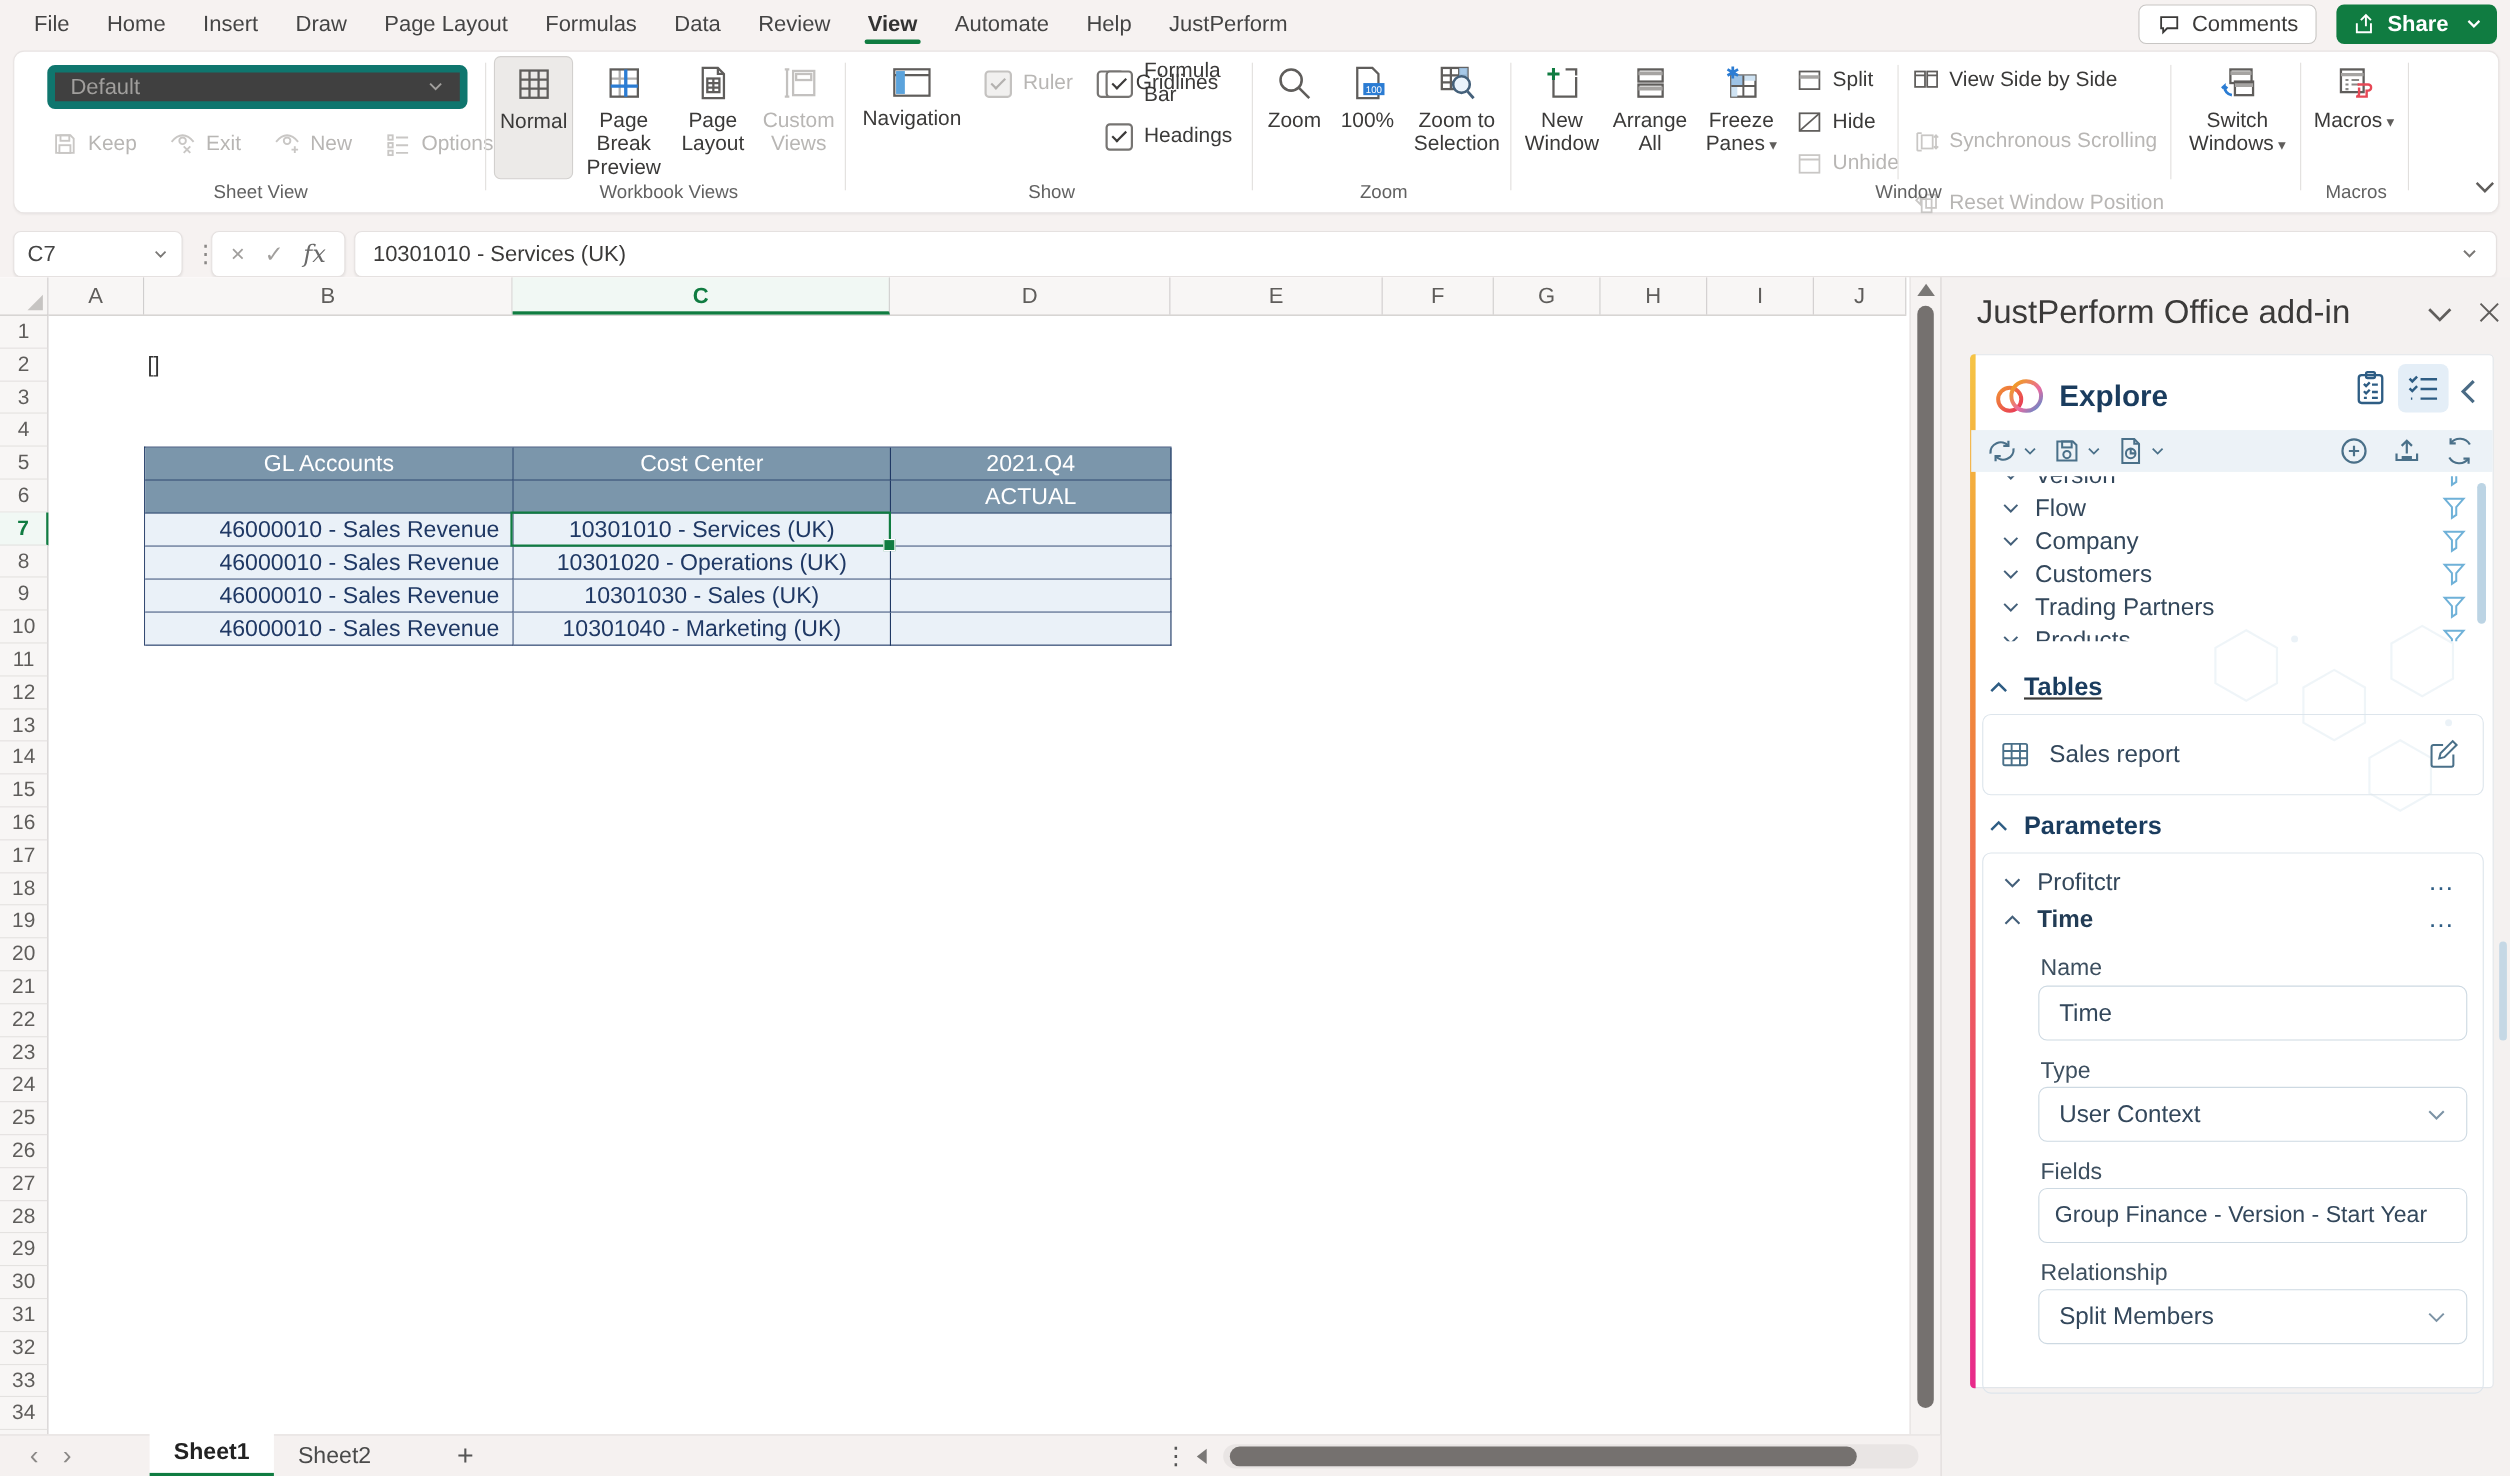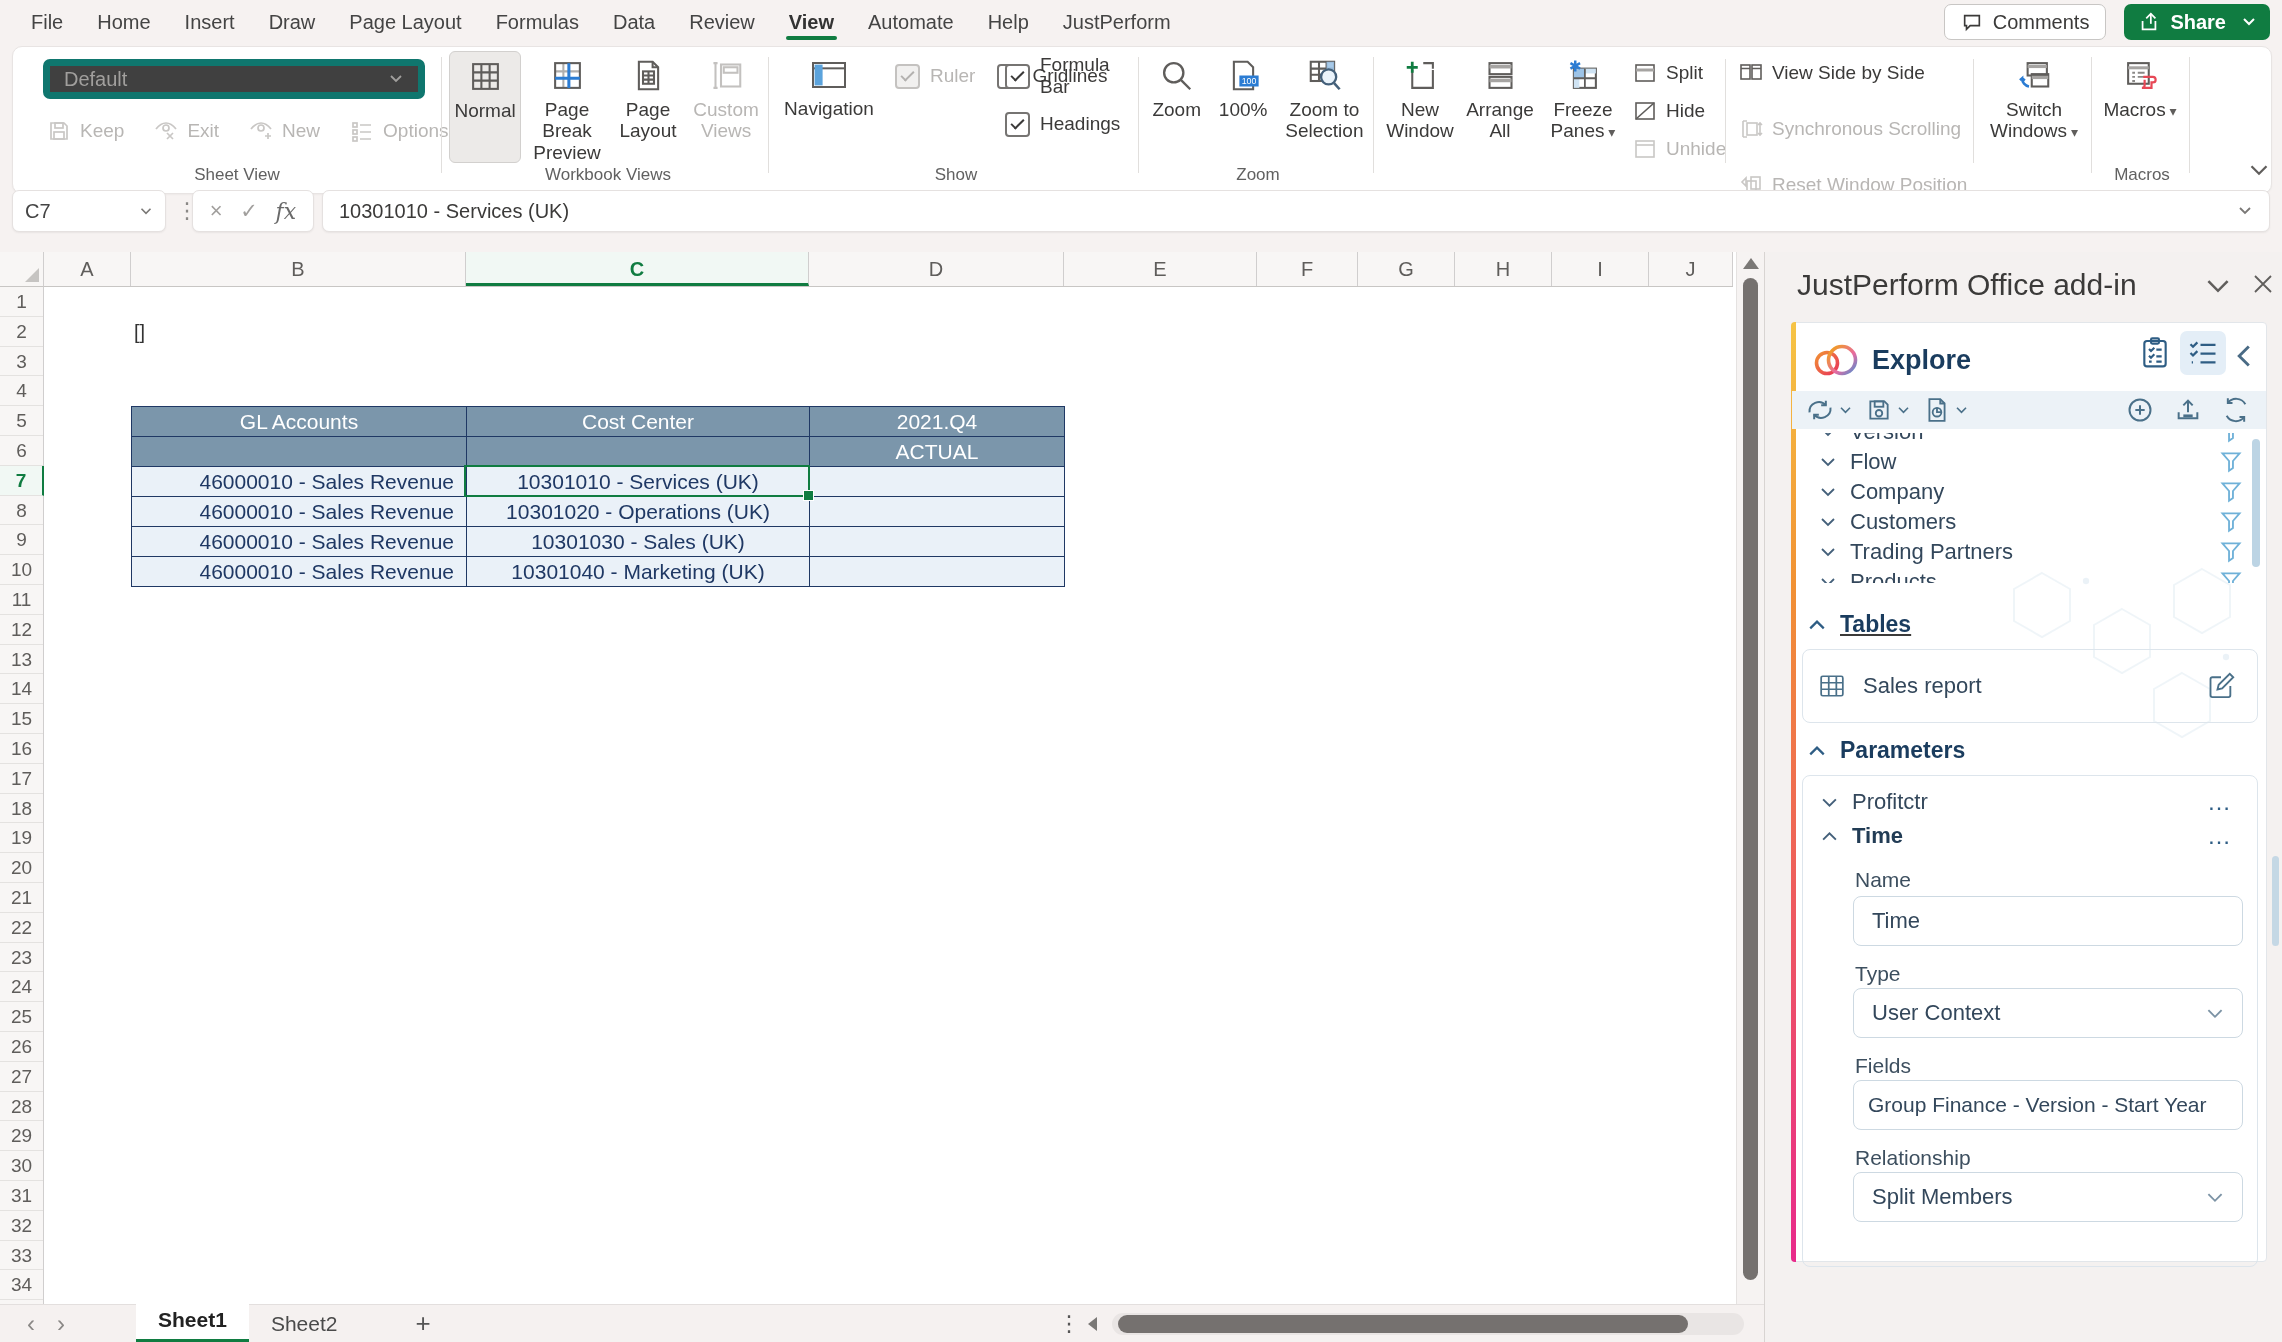--- a/index.html
+++ b/index.html
@@ -42,21 +42,21 @@
   #g-workbook{left:436px;width:318px;}
   .wb-row{display:flex;gap:2px;margin-top:0;}
   #g-show{left:764px;width:358px;}
   #g-zoom{left:1132px;width:226px;}
   .zm-row{display:flex;gap:2px;}
   #g-window{left:1368px;width:708px;}
   #g-macros{left:2082px;width:94px;}
   .cbrow{display:flex;align-items:center;gap:10px;font-size:19px;height:26px;}
   .cbrow.dis{color:#b8b6b4;}
   
-  #fbar{position:absolute;left:0;top:184px;width:2282px;height:56px;}
+  #fbar{position:absolute;left:0;top:204px;width:2282px;height:56px;}
   .fb-box{position:absolute;top:6px;height:42px;background:#fff;border:1px solid #e5e1e0;border-radius:7px;box-shadow:0 1px 2px rgba(0,0,0,.06);display:flex;align-items:center;box-sizing:border-box;}
   #nameBox{left:12px;width:154px;padding:0 12px;font-size:20px;color:#444;}
   #nameBox .chev{margin-left:auto;}
   #fbDots{position:absolute;left:176px;top:6px;height:42px;display:flex;align-items:center;color:#8a8886;font-size:22px;}
   #fxBox{left:192px;width:122px;justify-content:space-around;padding:0 8px;}
   #fxBox .xg{color:#a19f9d;font-size:22px;}
   #fxBox .ck{color:#a19f9d;font-size:21px;}
   #fxBox .fx{font-family:"DejaVu Serif",serif;font-style:italic;font-size:22px;color:#6a6a6a;}
   #fbInput{left:322px;width:1948px;padding:0 16px;font-size:20px;color:#3b3a39;}
   #fbInput .chev{margin-left:auto;}
@@ -422,20 +422,21 @@
     <div class="bigbtn haschev" style="position:absolute;left:600px;top:0;width:106px">
       <svg viewBox="0 0 24 24" fill="none" stroke="#5f5d5b" stroke-width="1.5">
           <rect x="7" y="3" width="14" height="9"></rect>
           <path d="M7 5.4h14" stroke-width="2.4" stroke="#a6a4a2"></path>
           <rect x="10" y="11" width="12" height="9"></rect>
           <path d="M10 13.4h12" stroke-width="2.4" stroke="#a6a4a2"></path>
           <path d="M8 20a6 6 0 0 1-5-6l-1.6 1.4M3 14l2 1.6" stroke="#2b7cd3" stroke-width="1.8"></path>
         </svg>
       <span class="lbl">Switch Windows</span>
     </div>
+    <div class="glabel">Window</div>
   </div>
   <div class="rdiv" style="left:2078px"></div>
 
   <div class="rgroup" id="g-macros">
     <div class="bigbtn haschev" style="width:90px">
       <svg viewBox="0 0 24 24" fill="none">
           <rect x="3" y="3" width="15" height="15" stroke="#5f5d5b" stroke-width="1.5"></rect>
           <path d="M3 6.4h15" stroke="#a6a4a2" stroke-width="2.2"></path>
           <path d="M6 10h2M10 10h5M6 13h2M10 13h5M6 16h2" stroke="#8a8886" stroke-width="1.4"></path>
           <path d="M14 13h7a2 2 0 0 1 0 4h-1v4h-7a2 2 0 0 0 2-2v-4" stroke="#e74856" stroke-width="1.6"></path>

